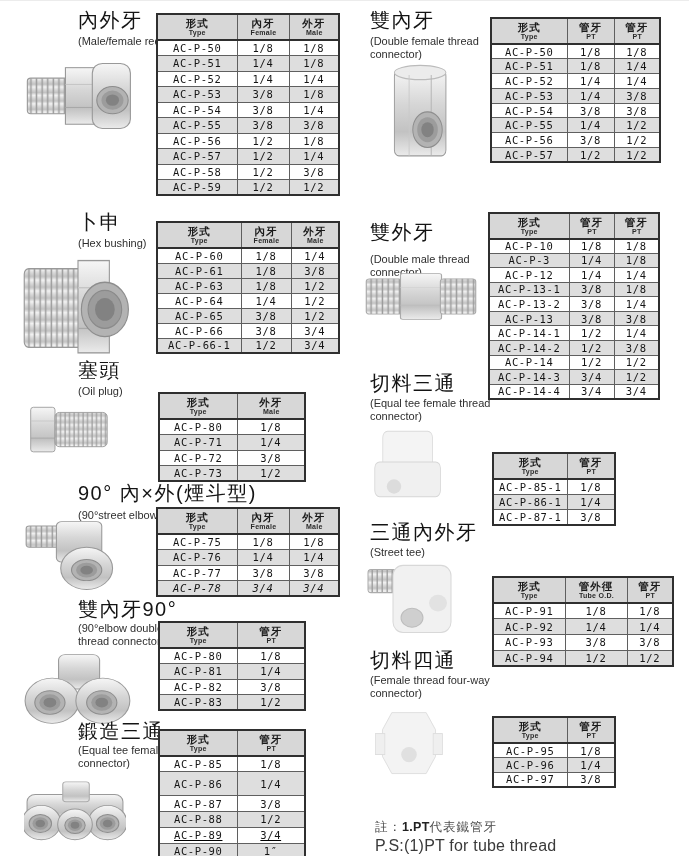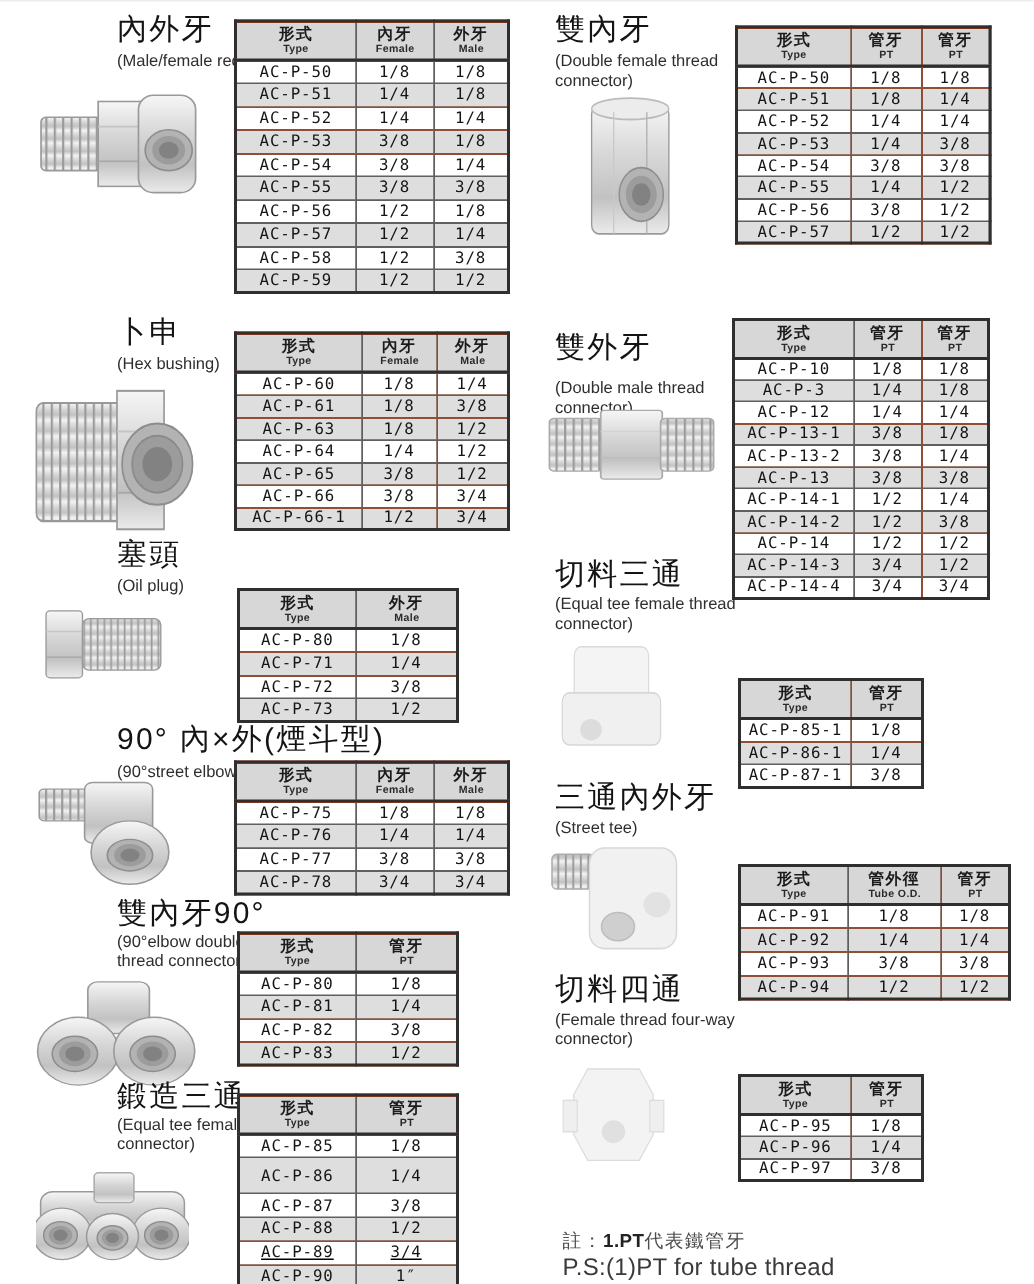--- a/index.html
+++ b/index.html
@@ -336,21 +336,21 @@
           <tr class="alt" style="height: 15.5px;">
             <td>AC-P-76</td>
             <td>1/4</td>
             <td>1/4</td>
           </tr>
           <tr style="height: 15.5px;">
             <td>AC-P-77</td>
             <td>3/8</td>
             <td>3/8</td>
           </tr>
-          <tr class="alt" style="height: 15.5px;">
+          <tr class="alt" style="height: 15.5px; font-style: italic;">
             <td>AC-P-78</td>
             <td>3/4</td>
             <td>3/4</td>
           </tr>
         </tbody>
       </table>
     </div>
     <div>
       <div class="sec-title" style="left: 78px; top: 597px;">雙內牙90°</div>
       <div class="sec-sub" style="left: 78px; top: 621px; width: 132px;">(90°elbow double female thread connector)</div>

